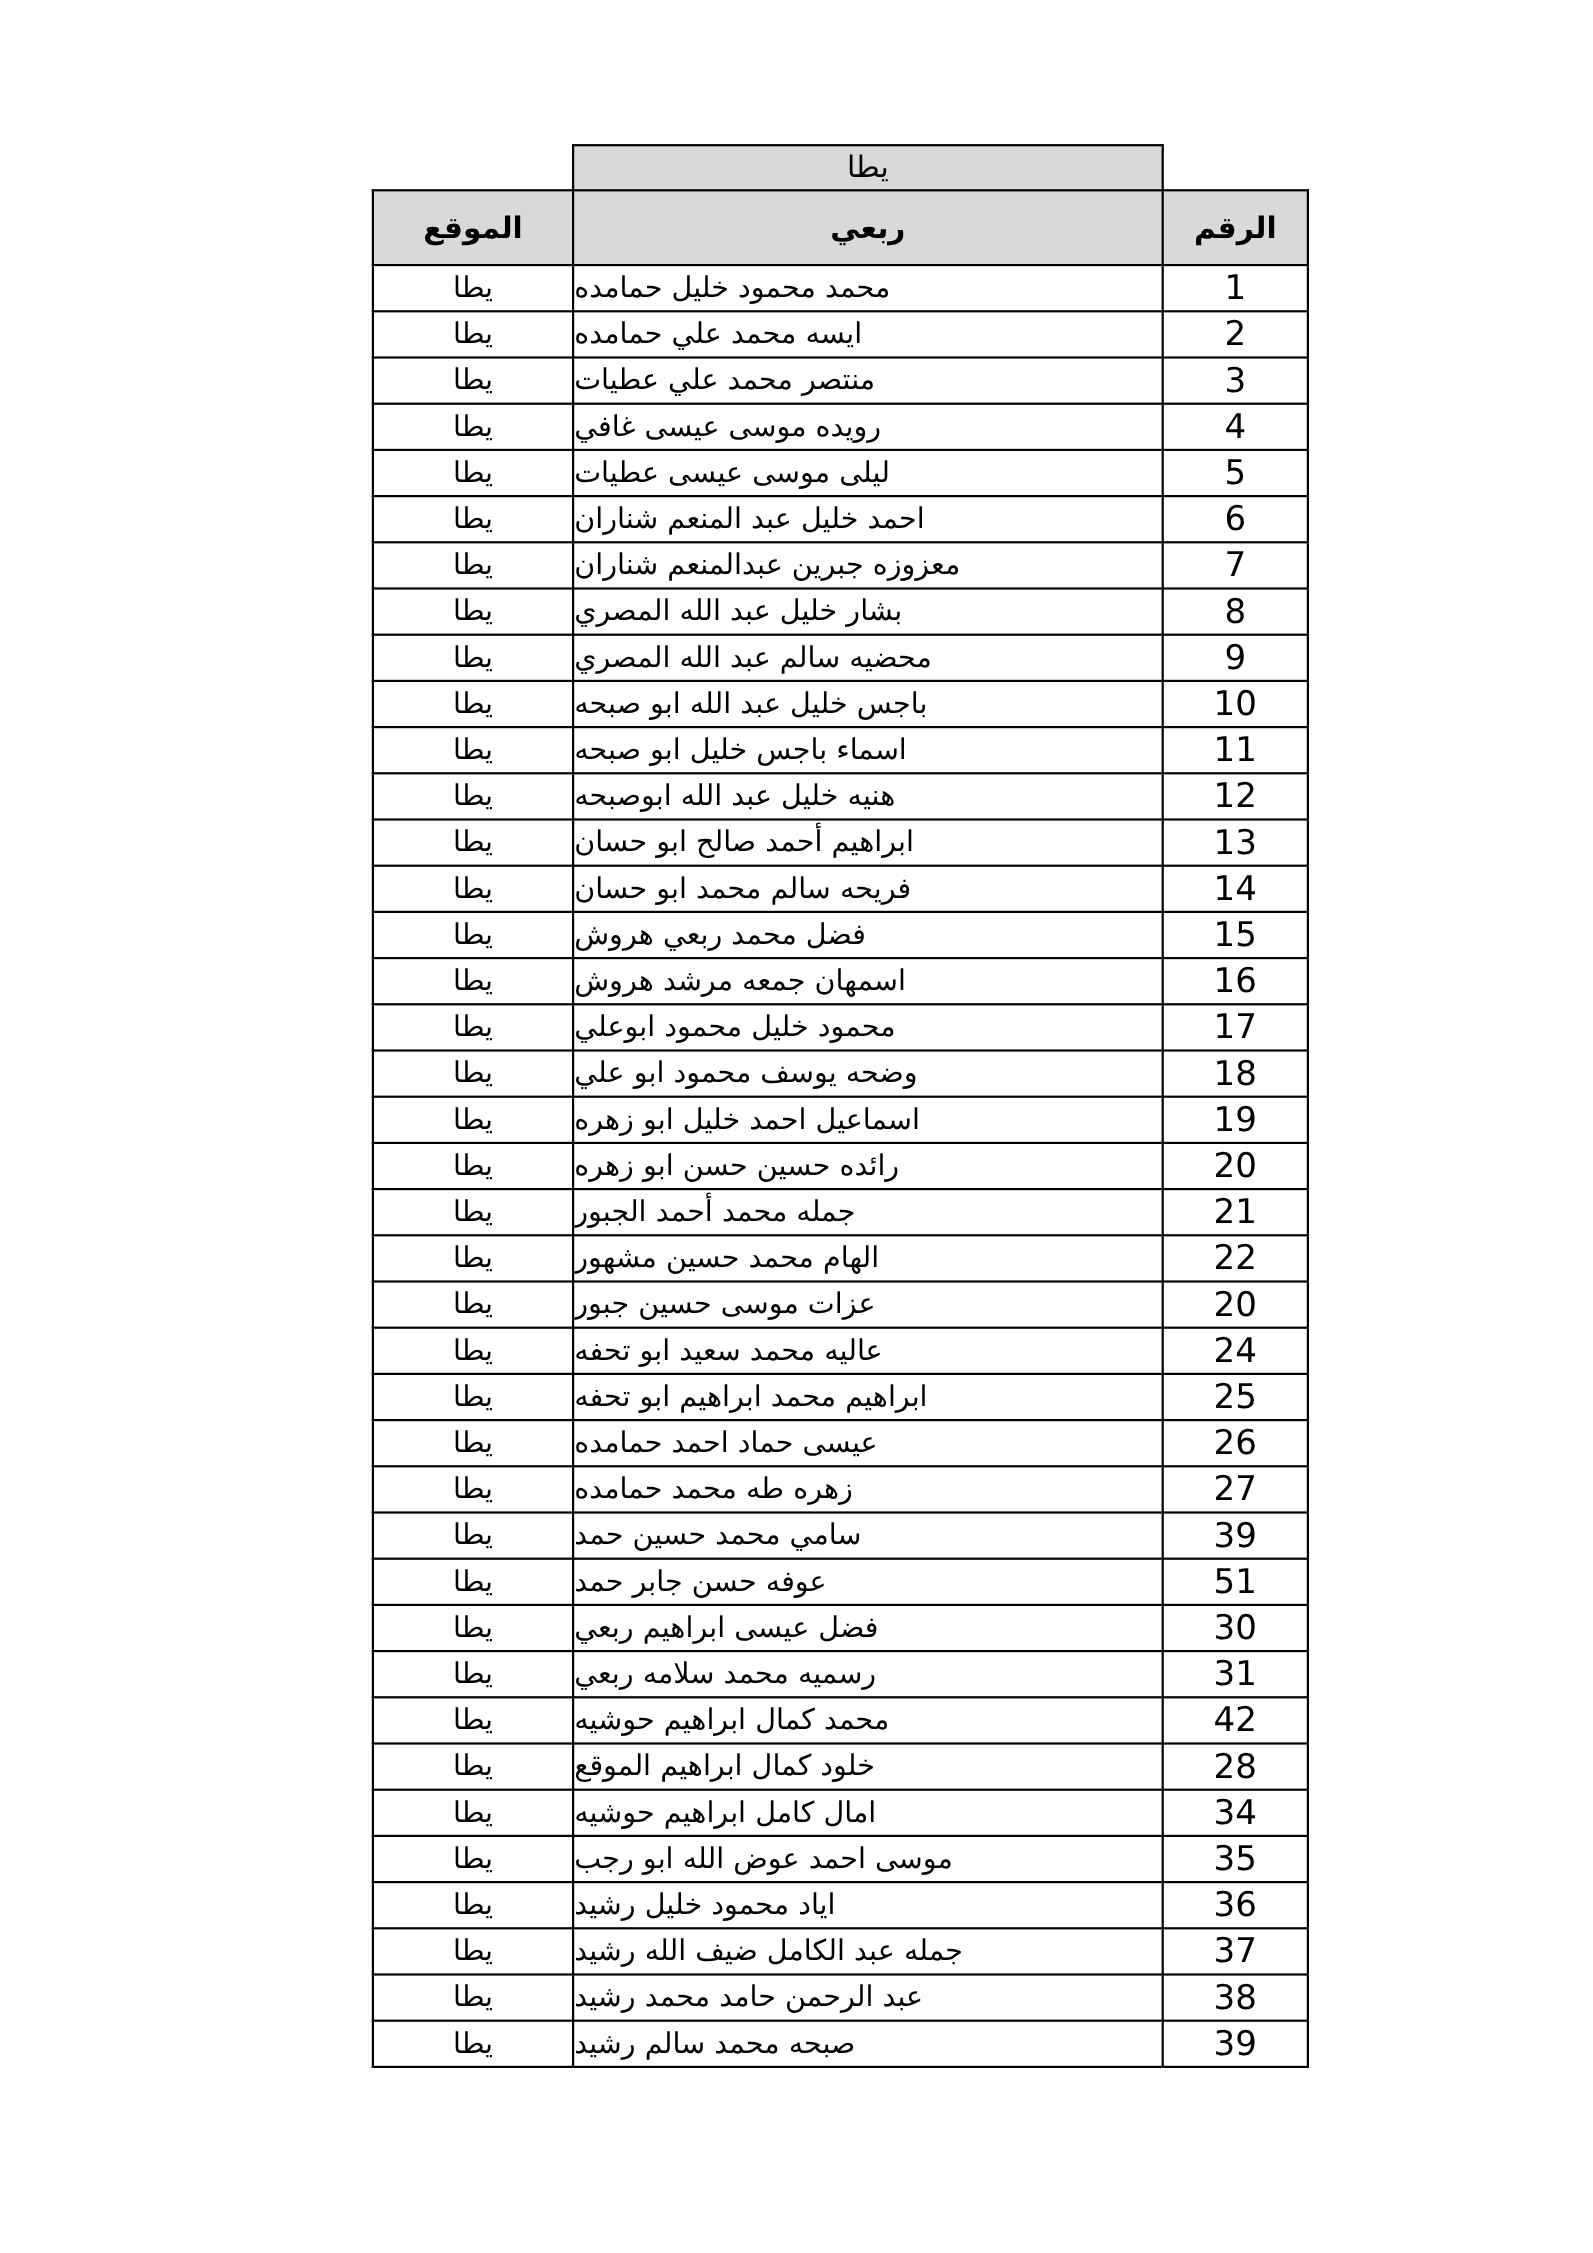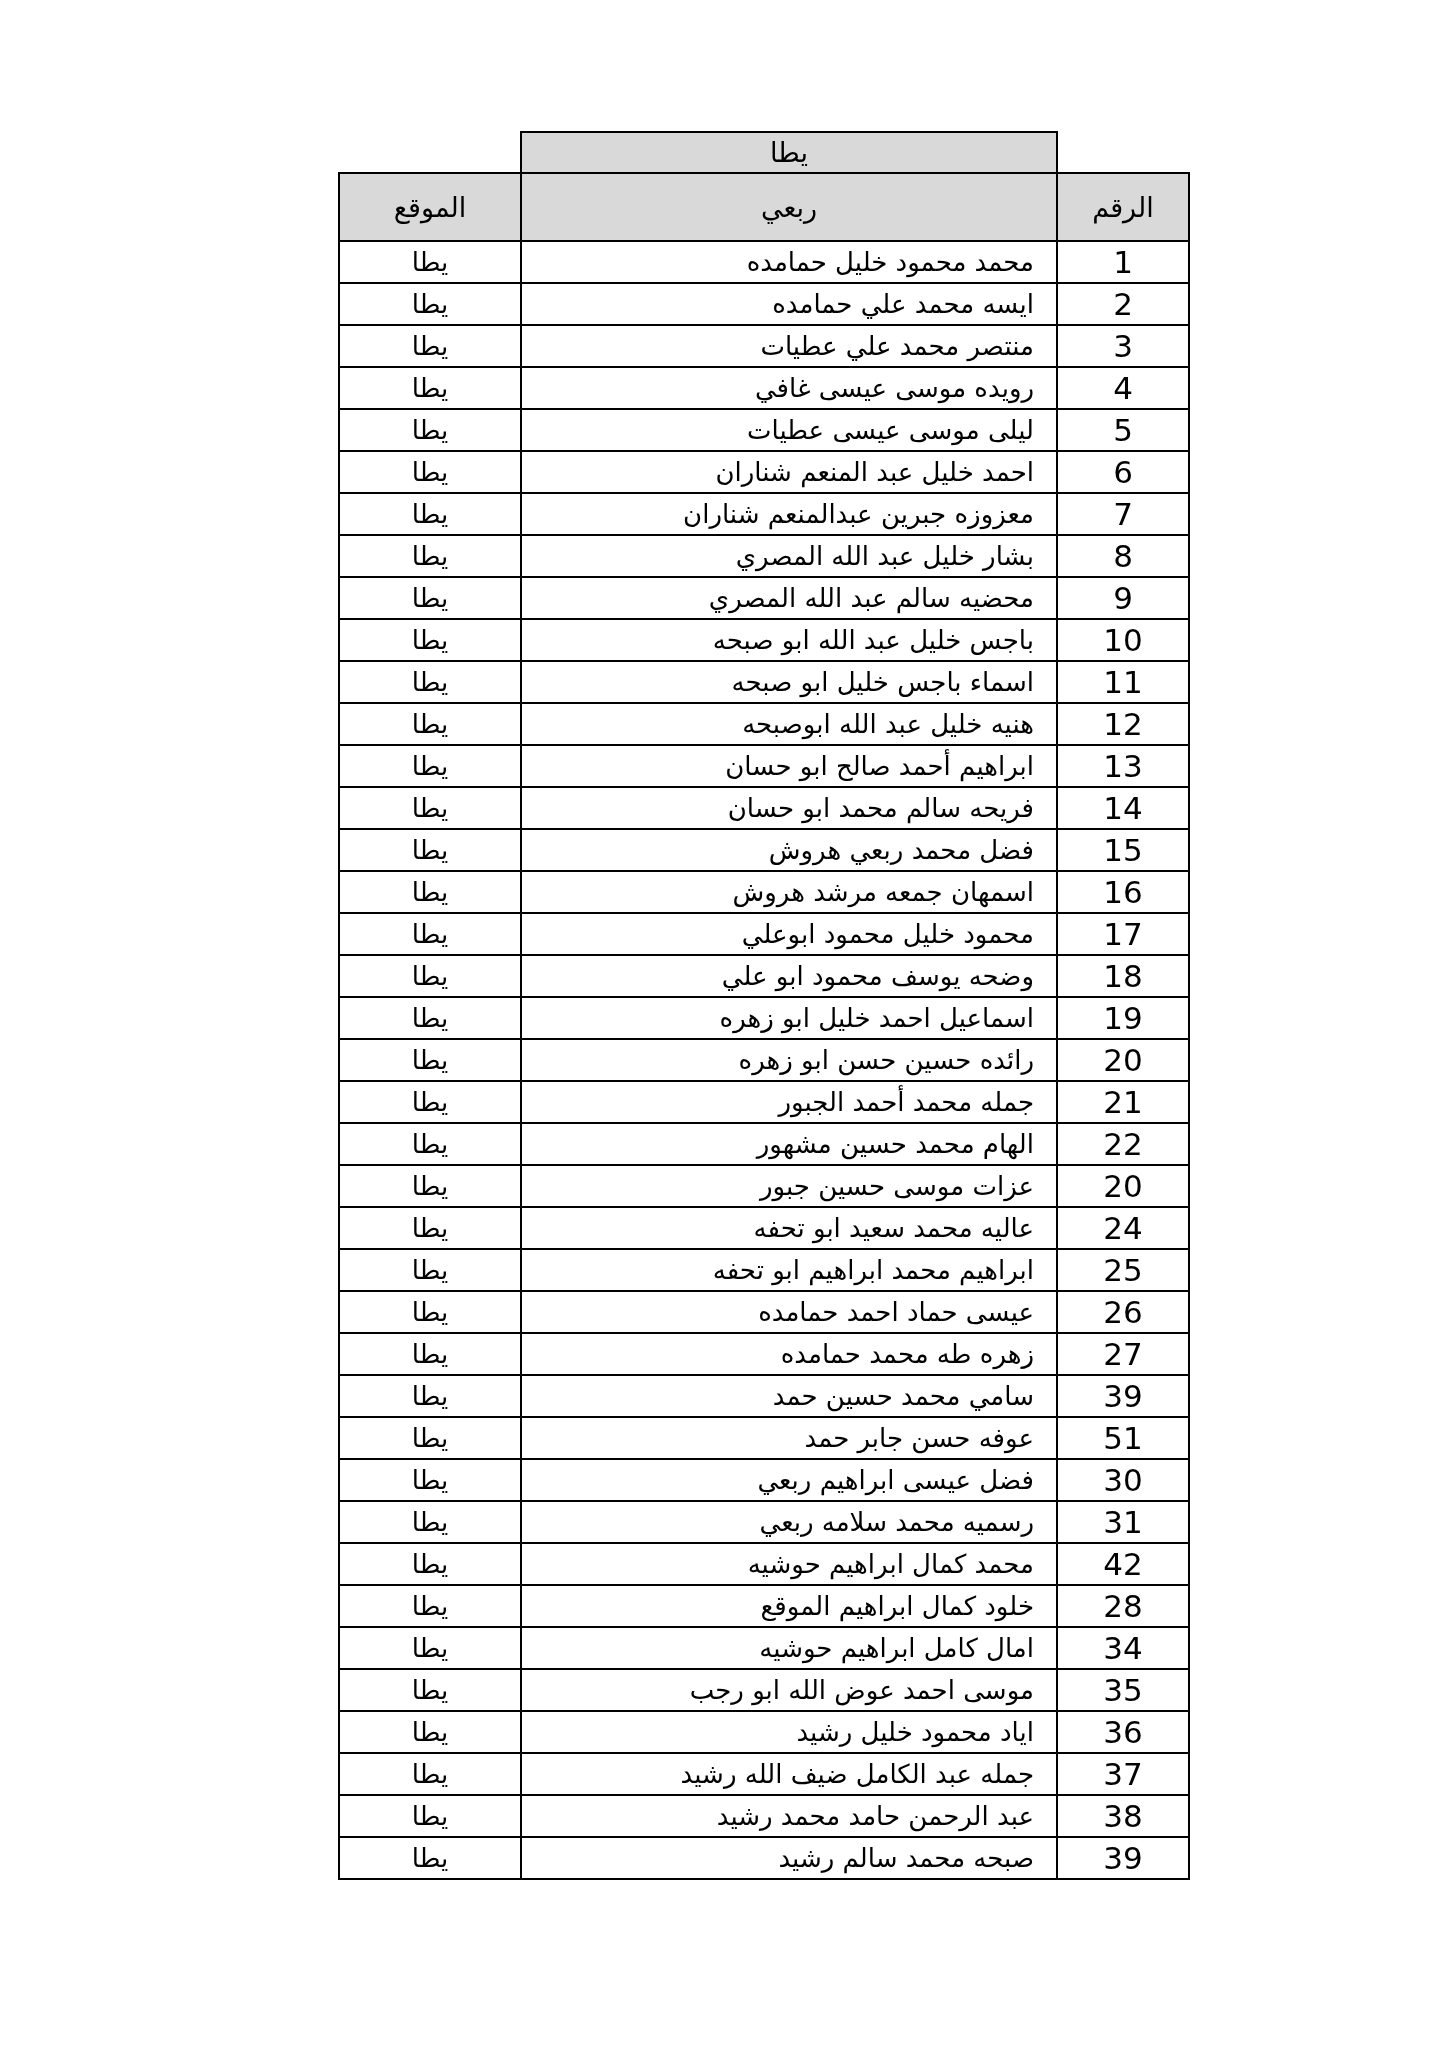--- a/index.html
+++ b/index.html
@@ -45,29 +45,30 @@
   }
   td.title-cell {
     background: #d9d9d9;
     text-align: center;
     font-size: 27px;
   }
   tr.header-row th {
     background: #d9d9d9;
     text-align: center;
     font-size: 27px;
+    font-weight: bold;
   }
   td.num-cell {
     text-align: center;
     font-size: 31px;
     background: #ffffff;
   }
   td.name-cell {
-    text-align: right;
-    padding: 0 22px;
+    text-align: left;
+    padding: 0 0;
     font-size: 26px;
     background: #ffffff;
   }
   td.loc-cell {
     text-align: center;
     font-size: 26px;
     background: #ffffff;
   }
 </style>
 </head>

